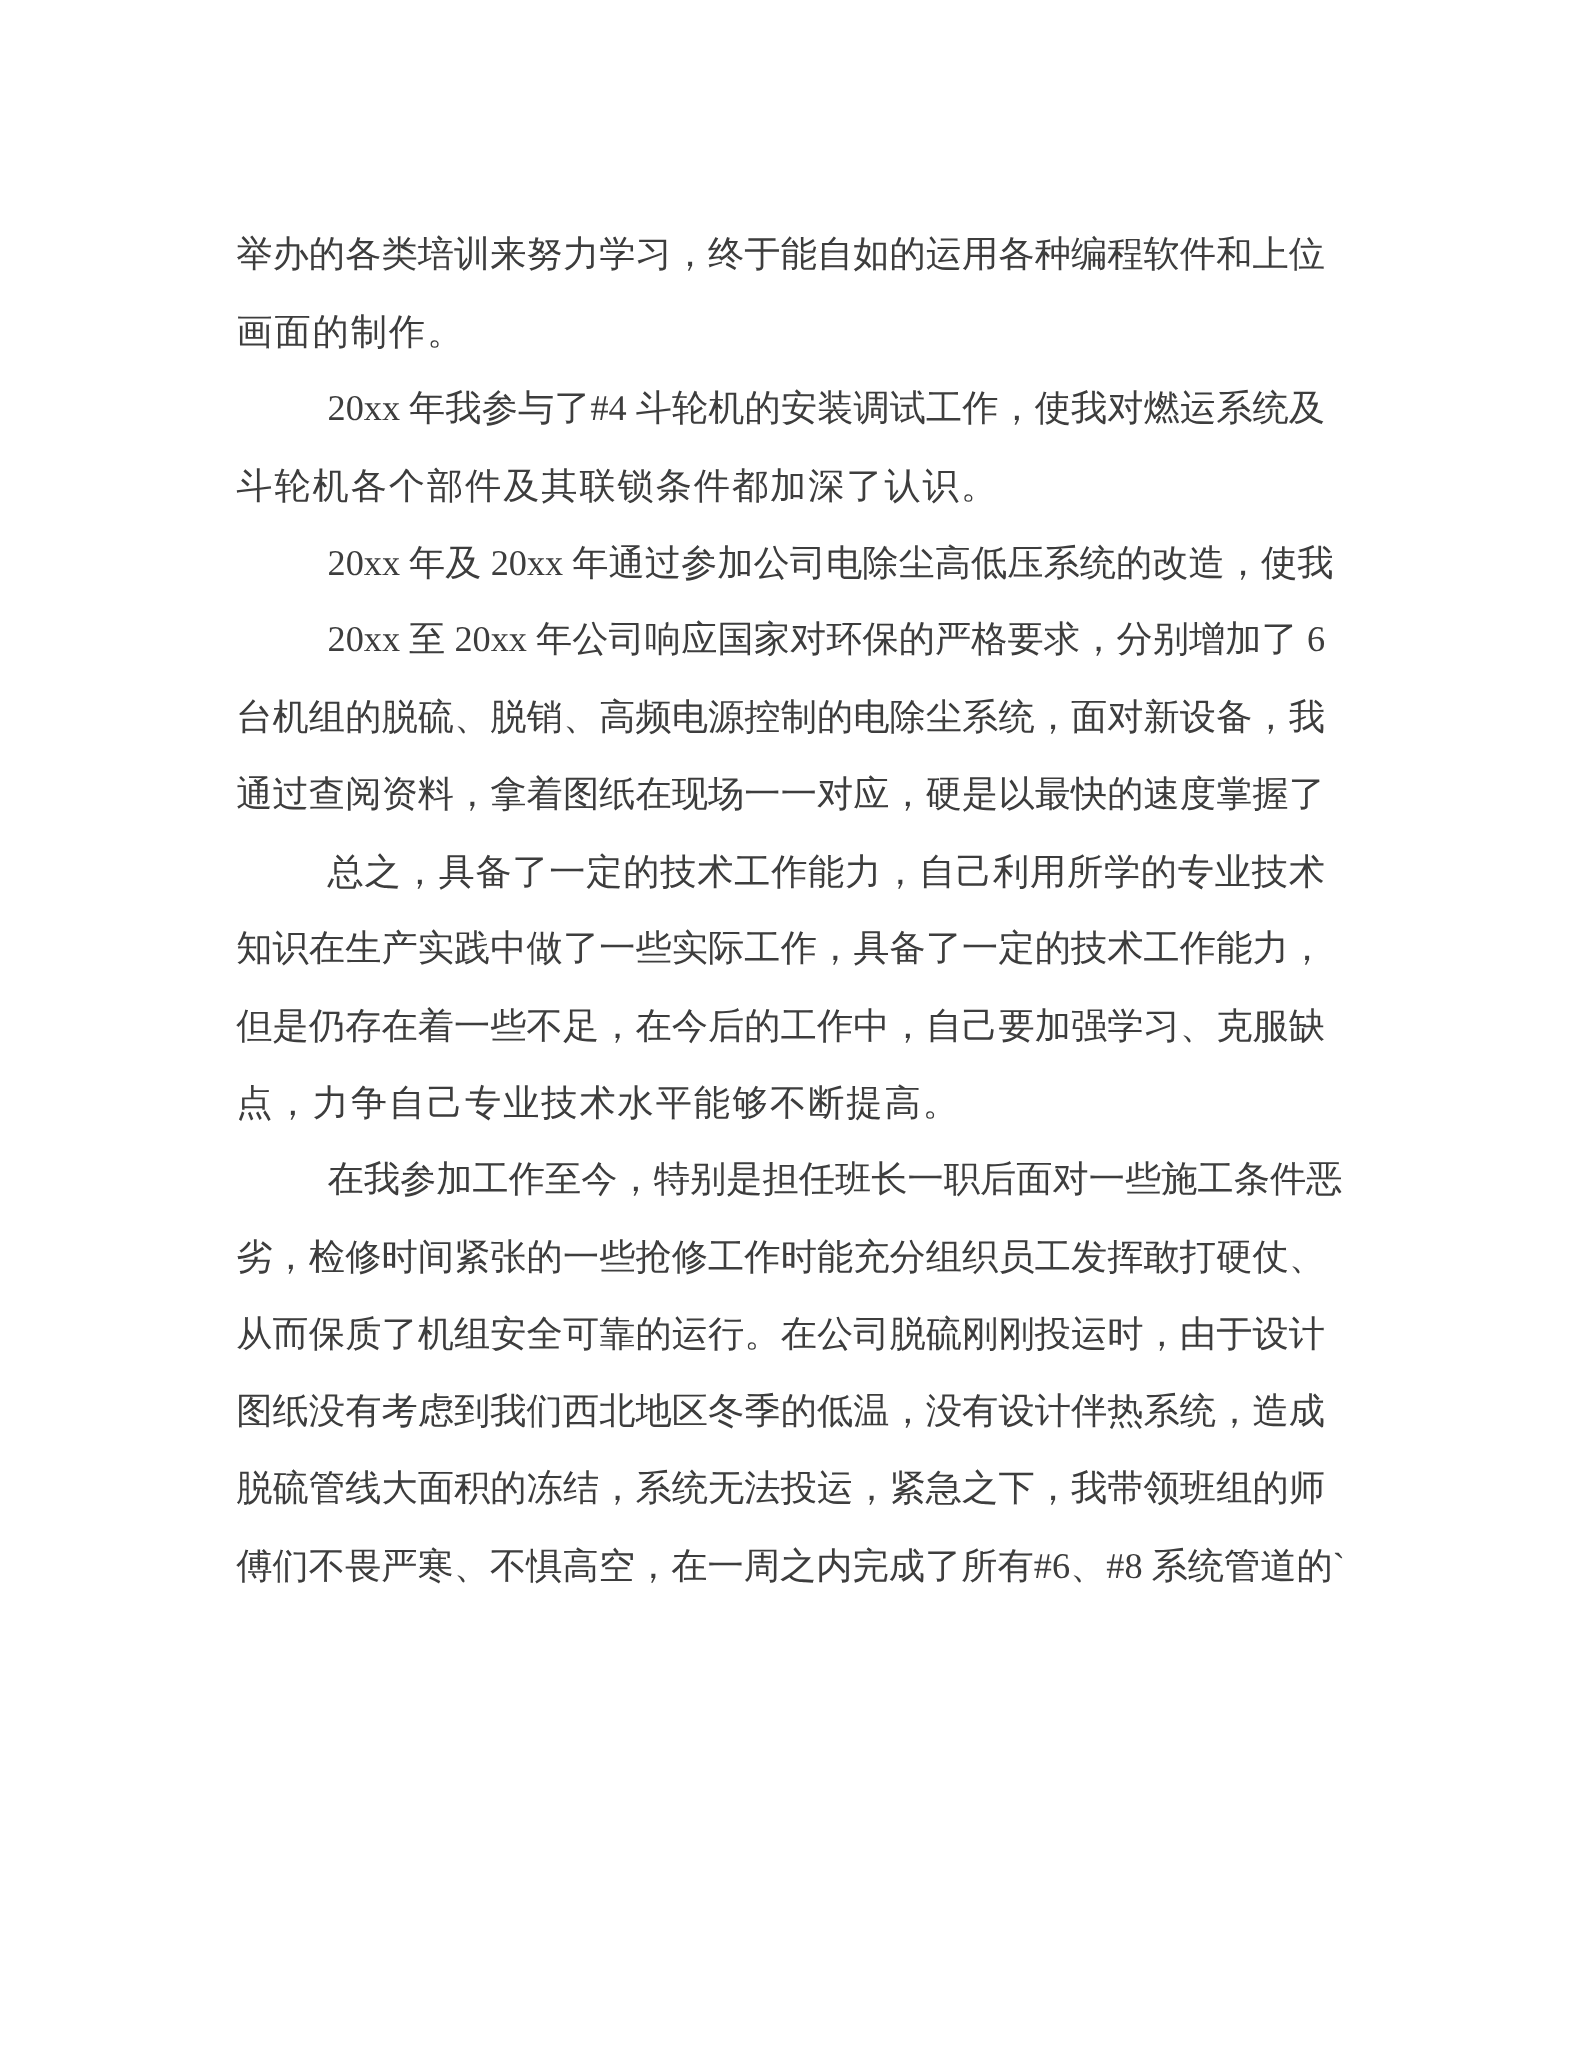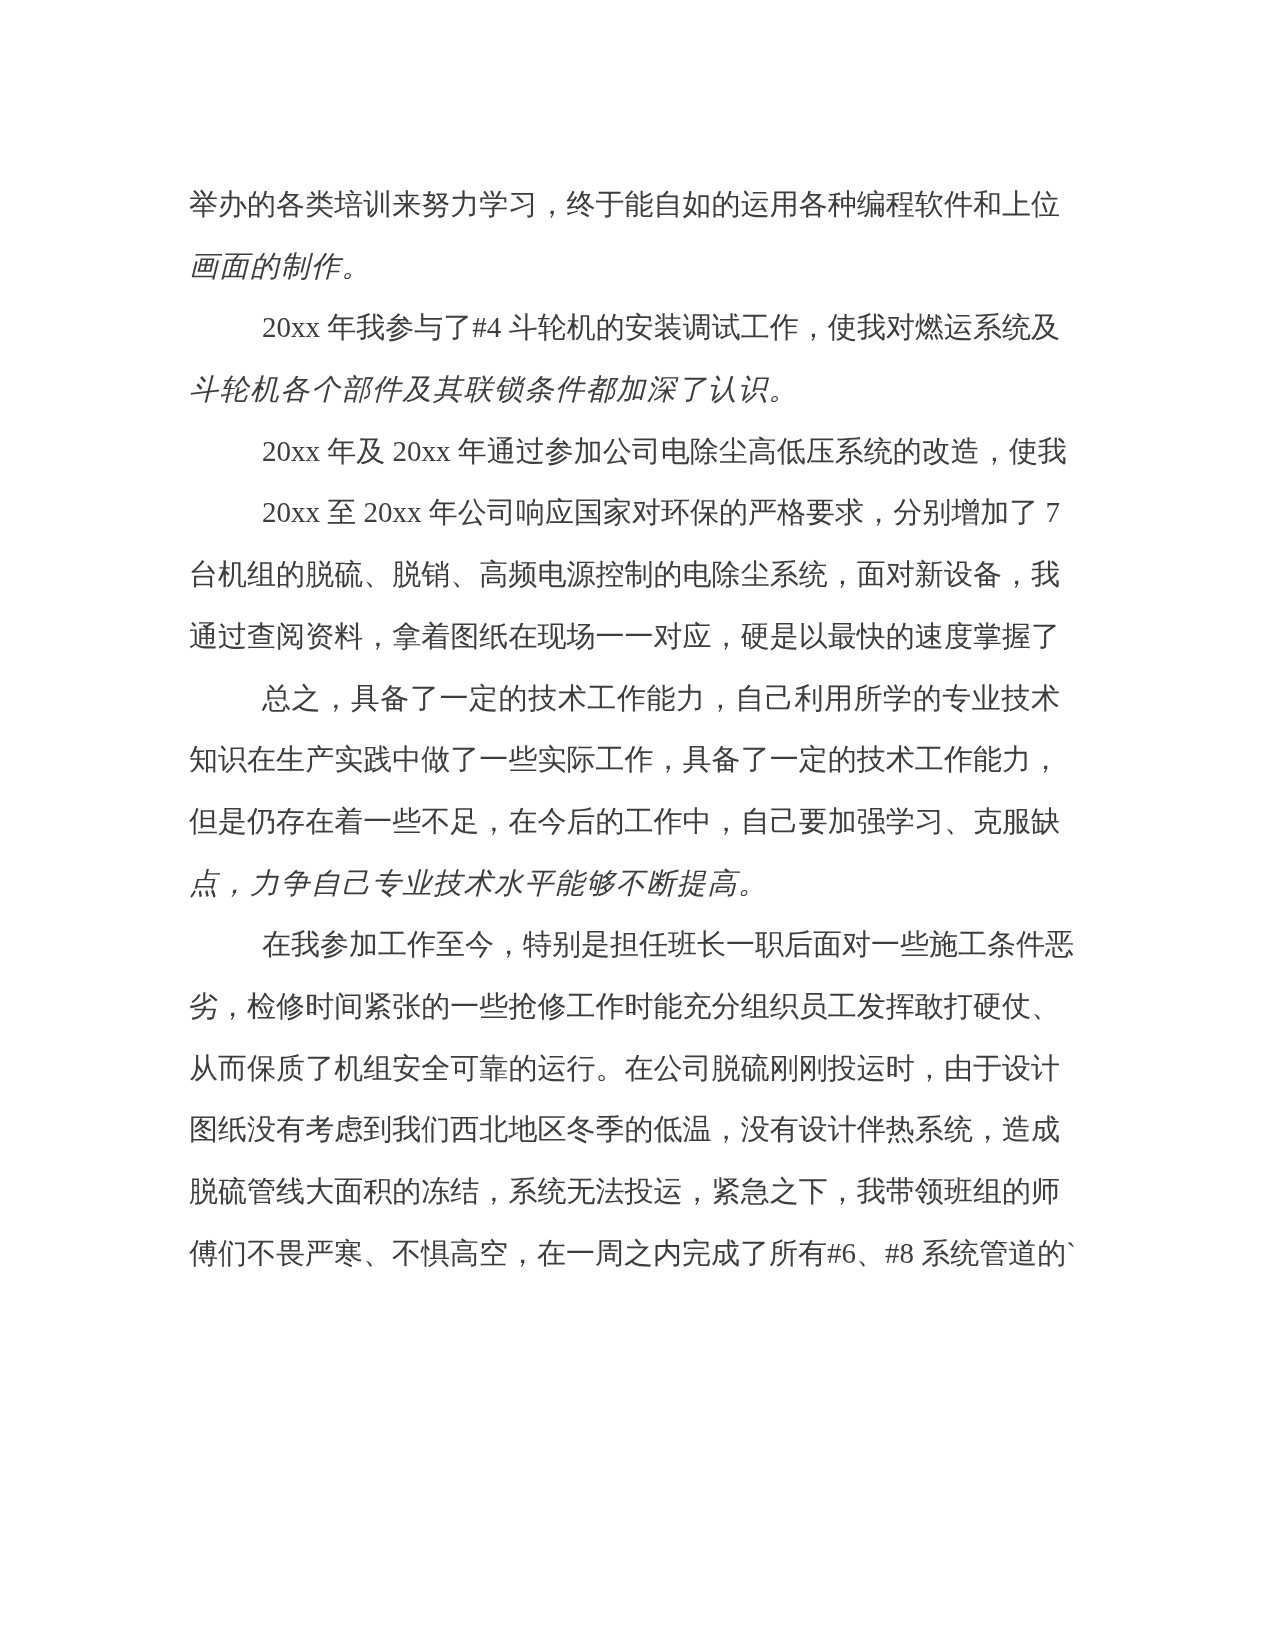--- a/index.html
+++ b/index.html
@@ -35,38 +35,37 @@
     line-height: 61.7px;
     white-space: nowrap;
     text-align: justify;
     text-align-last: justify;
     letter-spacing: 0;
   }
   .ln.short {
     text-align: right;
     text-align-last: left;
     letter-spacing: 1.5px;
-    font-style: italic;
   }
   .ln.ind {
     padding-left: 73px;
     font-family: Liberation Serif, serif;
   }
 </style>
 </head>
 <body>
 
 <div class="page">
   <div class="doc">
     <div class="ln fill">举办的各类培训来努力学习，终于能自如的运用各种编程软件和上位</div>
     <div class="ln short">画面的制作。</div>
     <div class="ln ind fill">20xx 年我参与了#4 斗轮机的安装调试工作，使我对燃运系统及</div>
     <div class="ln short">斗轮机各个部件及其联锁条件都加深了认识。</div>
     <div class="ln ind fill">20xx 年及 20xx 年通过参加公司电除尘高低压系统的改造，使我</div>
-    <div class="ln ind fill">20xx 至 20xx 年公司响应国家对环保的严格要求，分别增加了 7</div>
+    <div class="ln ind fill">20xx 至 20xx 年公司响应国家对环保的严格要求，分别增加了 6</div>
     <div class="ln fill">台机组的脱硫、脱销、高频电源控制的电除尘系统，面对新设备，我</div>
     <div class="ln fill">通过查阅资料，拿着图纸在现场一一对应，硬是以最快的速度掌握了</div>
     <div class="ln ind fill">总之，具备了一定的技术工作能力，自己利用所学的专业技术</div>
     <div class="ln fill">知识在生产实践中做了一些实际工作，具备了一定的技术工作能力，</div>
     <div class="ln fill">但是仍存在着一些不足，在今后的工作中，自己要加强学习、克服缺</div>
     <div class="ln short">点，力争自己专业技术水平能够不断提高。</div>
     <div class="ln ind fill">在我参加工作至今，特别是担任班长一职后面对一些施工条件恶</div>
     <div class="ln fill">劣，检修时间紧张的一些抢修工作时能充分组织员工发挥敢打硬仗、</div>
     <div class="ln fill">从而保质了机组安全可靠的运行。在公司脱硫刚刚投运时，由于设计</div>
     <div class="ln fill">图纸没有考虑到我们西北地区冬季的低温，没有设计伴热系统，造成</div>

